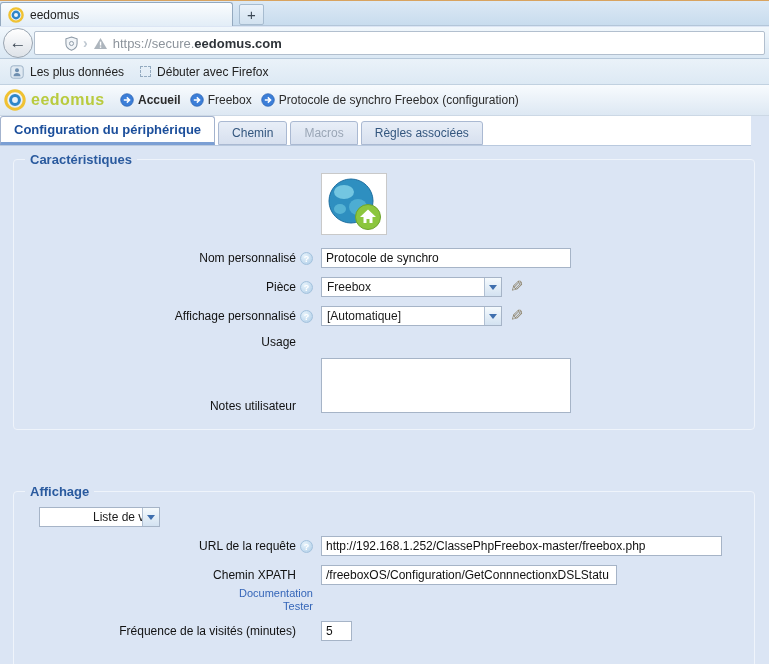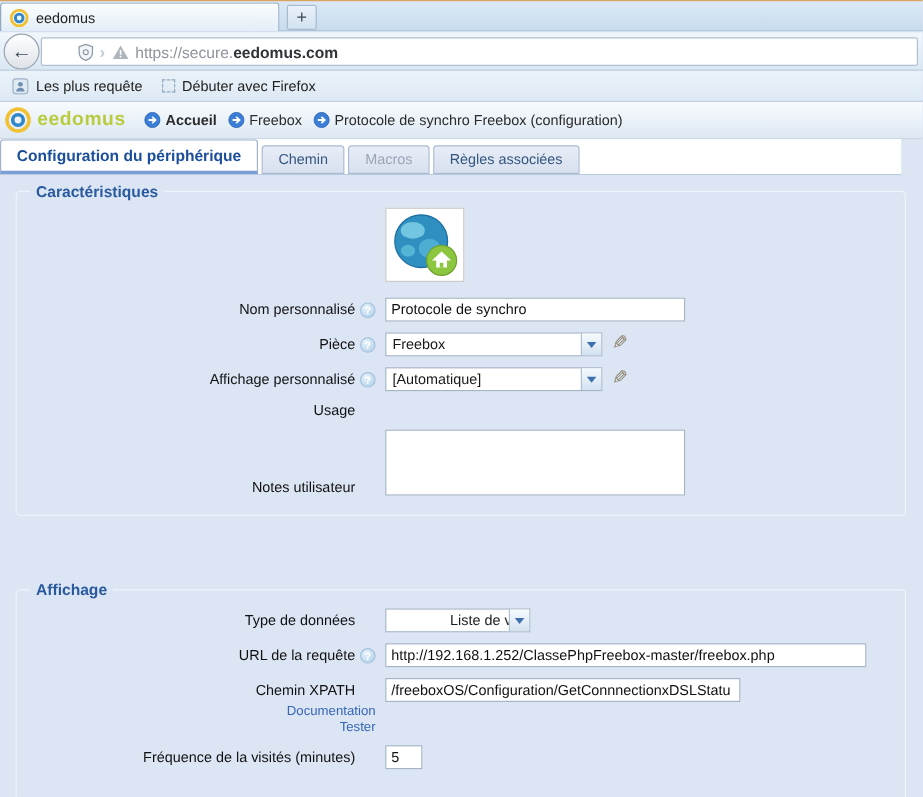--- a/index.html
+++ b/index.html
@@ -199,21 +199,21 @@
 
 <div class="bookmarksbar">
   <div class="bm-item">
     <span>
       <svg width="14" height="14" viewBox="0 0 14 14">
         <rect x="0.8" y="0.8" width="12.4" height="12.4" rx="2.5" fill="#dfe9f2" stroke="#9db2c7"></rect>
         <circle cx="7" cy="5.3" r="2" fill="#6f8fb0"></circle>
         <path d="M3.5 11.2 c0-2.1 1.6-3.1 3.5-3.1 s3.5 1 3.5 3.1 Z" fill="#6f8fb0"></path>
       </svg>
     </span>
-    <span>Les plus requête</span>
+    <span>Les plus données</span>
   </div>
   <div class="bm-item">
     <span class="dashed-box"></span>
     <span>Débuter avec Firefox</span>
   </div>
 </div>
 
 <div class="siteheader">
   <div class="logo-wrap">
     <span>
@@ -321,21 +321,20 @@
       <span class="lab">Notes utilisateur</span>
       <span class="hlp hidden"></span>
       <textarea class="ctl w250" style=""></textarea>
     </div>
   </fieldset>
 
   <fieldset class="fs-affich">
     <legend>Affichage</legend>
 
     <div class="row first">
-      <span class="lab">Type de données</span>
       <span class="hlp hidden"></span>
       <div class="sel ctl w121">
         <span class="sel-txt">Liste de valeurs</span>
         <span class="sel-btn">
             <span class="sel-arrow"></span>
           </span>
       </div>
     </div>
 
     <div class="row">

